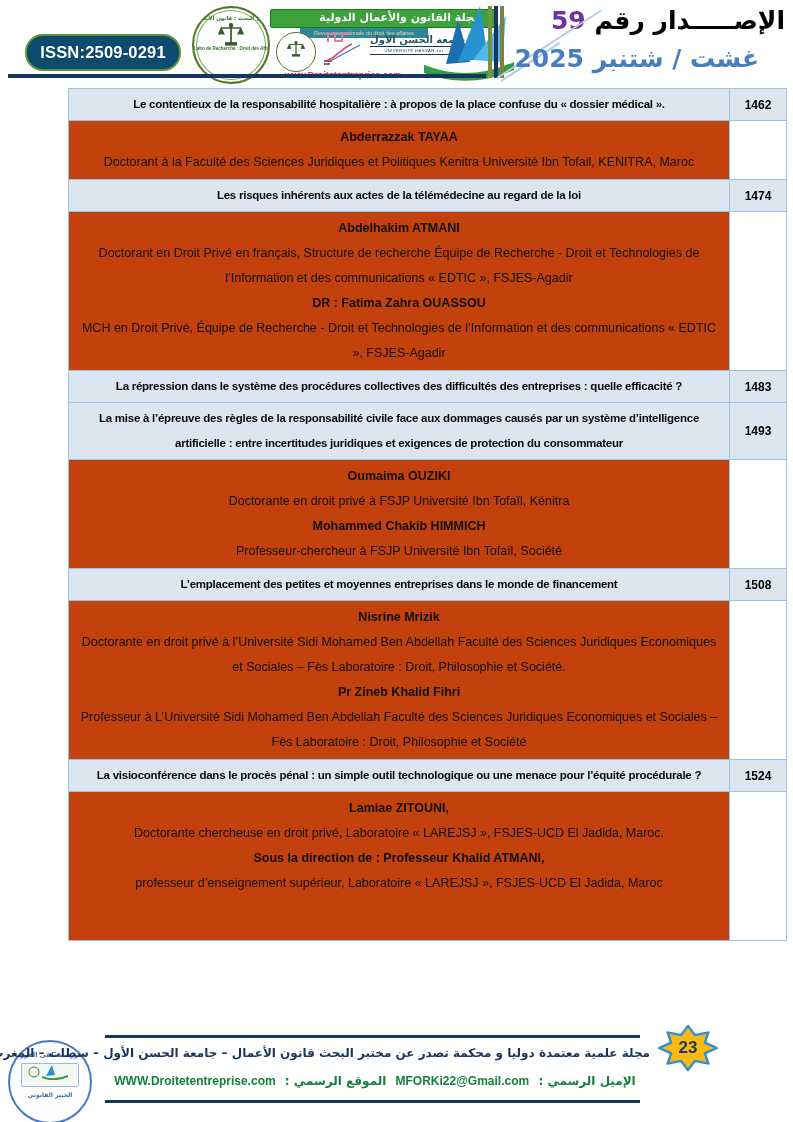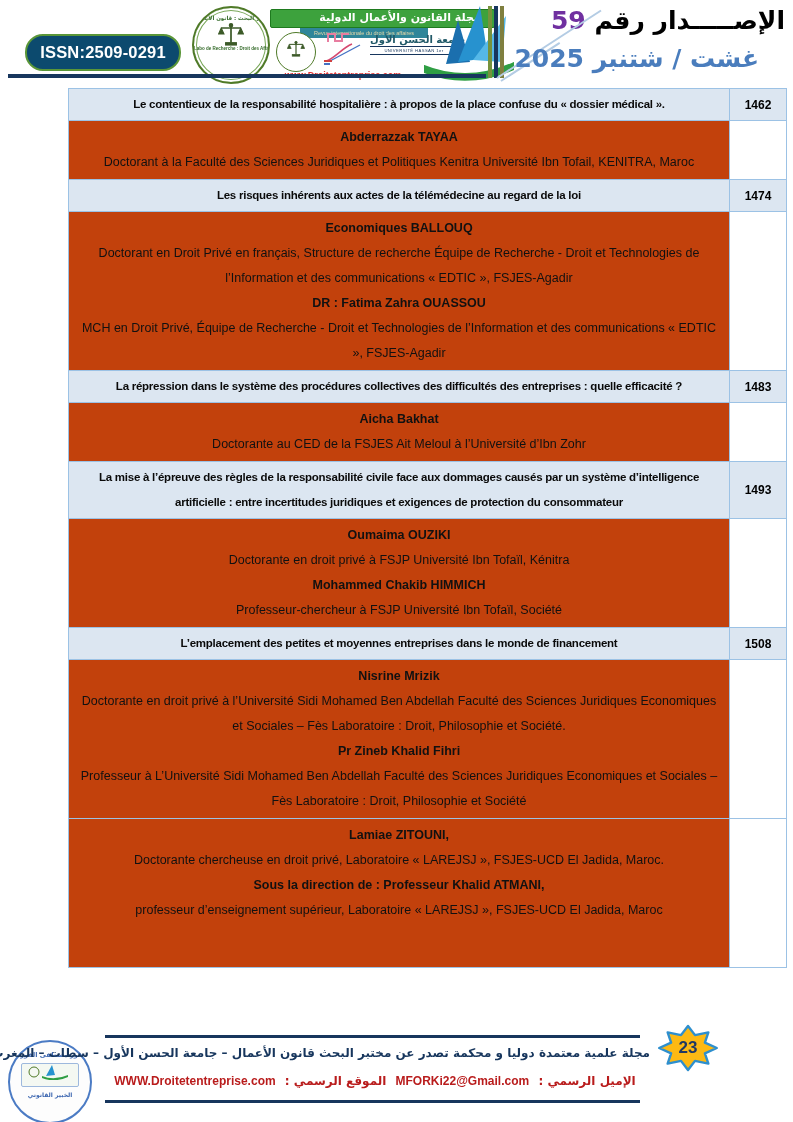--- a/index.html
+++ b/index.html
@@ -86,21 +86,21 @@
   .author-line.bold { font-weight:bold; }
   tr:last-child td.author-cell { padding-bottom:44px; vertical-align:top; }
 
   
   .foot-rule { position:absolute; left:105px; width:535px; height:3px; background:#17365d; }
   .foot-rule.top { top:1035px; }
   .foot-rule.bottom { top:1100px; }
   .foot-line1 { position:absolute; left:95px; top:1046px; width:555px; direction:rtl;
     text-align:center; font-size:12px; font-weight:bold; color:#17365d; white-space:nowrap; }
   .foot-line2 { position:absolute; left:95px; top:1074px; width:555px; direction:rtl;
-    text-align:center; font-size:12px; font-weight:bold; color:#b91c1c; white-space:nowrap; }
+    text-align:center; font-size:12px; font-weight:bold; color:#15803d; white-space:nowrap; }
   .foot-line2 .latin { font-family:"Liberation Sans", sans-serif; margin:0 5px; }
 
   .stamp { position:absolute; left:8px; top:1040px; width:80px; height:80px;
     border:2px solid #4b7bc4; border-radius:50%; background:#fdfdfd; overflow:hidden; text-align:center; }
   .stamp-top { font-size:6.5px; color:#3c66b0; margin-top:9px; white-space:nowrap; font-weight:bold; }
   .stamp-mid { margin:4px auto 0; width:56px; height:22px; border:1px solid #9db8dd; border-radius:2px;
     background:#f4f8f2; line-height:20px; }
   .stamp-bottom { font-size:6px; color:#3c66b0; margin-top:4px; white-space:nowrap; font-weight:bold; }
 
   .badge { position:absolute; left:656px; top:1024px; width:64px; height:48px; }
@@ -193,37 +193,30 @@
             <div class="author-line">Doctorant à la Faculté des Sciences Juridiques et Politiques Kenitra Université Ibn Tofail, KENITRA, Maroc</div>
           </td>
           <td class="page-cell"></td>
         </tr>
         <tr class="title-row">
           <td class="title-cell">Les risques inhérents aux actes de la télémédecine au regard de la loi</td>
           <td class="page-cell">1474</td>
         </tr>
         <tr class="author-row">
           <td class="author-cell">
-            <div class="author-line bold">Economiques BALLOUQ</div>
+            <div class="author-line bold">Abdelhakim ATMANI</div>
             <div class="author-line">Doctorant en Droit Privé en français, Structure de recherche Équipe de Recherche - Droit et Technologies de l’Information et des communications « EDTIC », FSJES-Agadir</div>
             <div class="author-line bold">DR : Fatima Zahra OUASSOU</div>
             <div class="author-line">MCH en Droit Privé, Équipe de Recherche - Droit et Technologies de l’Information et des communications « EDTIC », FSJES-Agadir</div>
           </td>
           <td class="page-cell"></td>
         </tr>
         <tr class="title-row">
           <td class="title-cell">La répression dans le système des procédures collectives des difficultés des entreprises : quelle efficacité ?</td>
           <td class="page-cell">1483</td>
-        </tr>
-        <tr class="author-row">
-          <td class="author-cell">
-            <div class="author-line bold">Aicha Bakhat</div>
-            <div class="author-line">Doctorante au CED de la FSJES Ait Meloul à l’Université d’Ibn Zohr</div>
-          </td>
-          <td class="page-cell"></td>
         </tr>
         <tr class="title-row">
           <td class="title-cell">La mise à l’épreuve des règles de la responsabilité civile face aux dommages causés par un système d’intelligence artificielle : entre incertitudes juridiques et exigences de protection du consommateur</td>
           <td class="page-cell">1493</td>
         </tr>
         <tr class="author-row">
           <td class="author-cell">
             <div class="author-line bold">Oumaima OUZIKI</div>
             <div class="author-line">Doctorante en droit privé à FSJP   Université Ibn Tofaïl, Kénitra</div>
             <div class="author-line bold">Mohammed Chakib HIMMICH</div>
@@ -236,20 +229,24 @@
           <td class="page-cell">1508</td>
         </tr>
         <tr class="author-row">
           <td class="author-cell">
             <div class="author-line bold">Nisrine Mrizik</div>
             <div class="author-line">Doctorante en droit privé à l’Université Sidi Mohamed Ben Abdellah  Faculté des Sciences Juridiques Economiques et Sociales – Fès Laboratoire : Droit, Philosophie et Société.</div>
             <div class="author-line bold">Pr Zineb Khalid Fihri</div>
             <div class="author-line">Professeur à L’Université Sidi Mohamed Ben Abdellah Faculté des Sciences Juridiques Economiques et Sociales – Fès Laboratoire : Droit, Philosophie et Société</div>
           </td>
           <td class="page-cell"></td>
+        </tr>
+        <tr class="title-row">
+          <td class="title-cell">La visioconférence dans le procès pénal : un simple outil technologique ou une menace pour l’équité procédurale ?</td>
+          <td class="page-cell">1524</td>
         </tr>
         <tr class="author-row">
           <td class="author-cell">
             <div class="author-line bold">Lamiae ZITOUNI,</div>
             <div class="author-line">Doctorante chercheuse en droit privé, Laboratoire « LAREJSJ », FSJES-UCD El Jadida, Maroc.</div>
             <div class="author-line bold">Sous la direction de : Professeur Khalid ATMANI,</div>
             <div class="author-line">professeur d’enseignement supérieur, Laboratoire « LAREJSJ », FSJES-UCD El Jadida, Maroc</div>
           </td>
           <td class="page-cell"></td>
         </tr>

